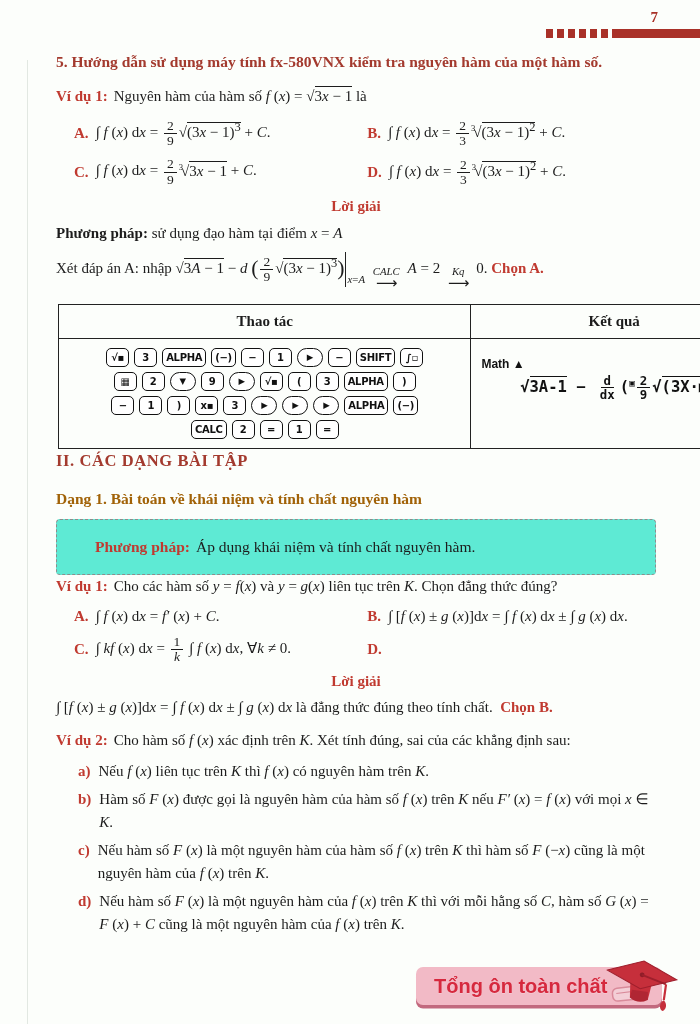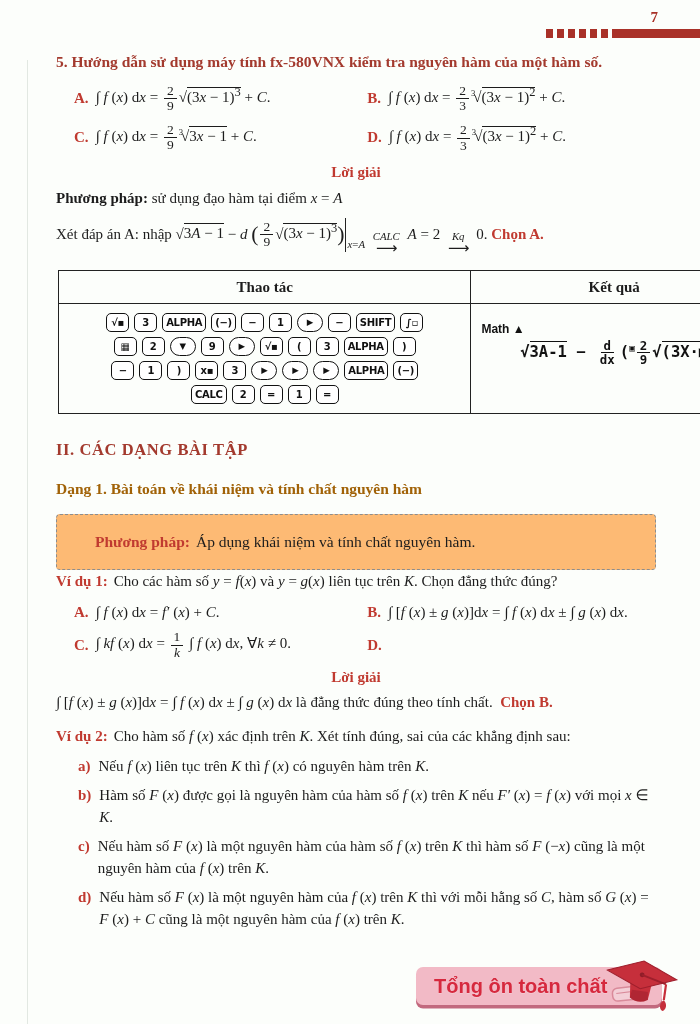--- a/index.html
+++ b/index.html
@@ -10,21 +10,21 @@
   }
   .page-edge{position:absolute;left:27px;top:60px;bottom:0;width:1px;background:#e2e8e2;}
   
   .corner{position:absolute;top:6px;right:42px;color:#a93128;font-weight:bold;font-size:15px;}
   .topbar{position:absolute;top:29px;right:0;display:flex;align-items:center;gap:4px;}
   .dash{width:7px;height:9px;background:#a93128;}
   .bar{width:88px;height:9px;background:#a93128;}
   .content{padding:50px 44px 0 56px;}
   
   .h5{color:#a33a2e;font-weight:bold;font-size:15.5px;}
-  .hii{color:#a33a2e;font-weight:bold;font-size:16.5px;letter-spacing:.6px;margin-top:24px;}
+  .hii{color:#a33a2e;font-weight:bold;font-size:16.5px;letter-spacing:.6px;}
   .dang{color:#a16207;font-weight:bold;font-size:15.5px;margin-top:14px;}
   .vd-label{color:#c03a30;font-weight:bold;margin-right:6px;}
   .line{margin-top:12px;}
   .center{text-align:center;}
   .solhead{color:#c03a30;font-weight:bold;margin-top:8px;}
   .choose{color:#c03a30;font-weight:bold;}
   
   .fr{display:inline-flex;flex-direction:column;align-items:center;vertical-align:middle;margin:0 2px;line-height:1.05;}
   .fr .n{display:block;padding:0 3px;border-bottom:1.2px solid currentColor;font-size:.9em;}
   .fr .d{display:block;padding:0 3px;font-size:.9em;}
@@ -60,21 +60,21 @@
   .lcd{font-family:"DejaVu Sans Mono", monospace;color:#111;padding:0 6px;}
   .lcd-top{font-size:12px;font-weight:bold;font-family:Liberation Sans, sans-serif;padding-right:6px;}
   .lcd-expr{font-weight:bold;font-size:15.5px;text-align:center;margin-top:1px;white-space:nowrap;}
   .lcd-expr .fr .n{font-size:.8em;border-bottom-width:1.5px;}
   .lcd-expr .fr .d{font-size:.8em;}
   .lcd-expr .sq .ov{border-top-width:1.5px;}
   .lcd-res{text-align:right;font-weight:bold;font-size:19px;padding-right:34px;margin-top:2px;}
   .tb{font-size:.6em;}
   
   .mbox{
-    margin:14px 0 0 0;background:#fdba74;border:1.6px dashed #8d8d8d;border-radius:4px;
+    margin:8px 0 0 0;background:#5eead4;border:1.6px dashed #8d8d8d;border-radius:4px;
     padding:15px 20px 16px 38px;font-size:15.5px;
   }
   .mbox .mlabel{color:#c03a30;font-weight:bold;margin-right:6px;}
   
   .stmts{margin-top:8px;padding-left:22px;display:flex;flex-direction:column;gap:6px;}
   .stmt{display:flex;gap:8px;}
   .stmt .letter{color:#c03a30;font-weight:bold;white-space:nowrap;}
   
   .banner{
     position:absolute;right:38px;bottom:19px;width:228px;height:38px;background:#f2bac6;
@@ -101,20 +101,23 @@
     <span class="dash"></span>
     <span class="dash"></span>
     <span class="dash"></span>
     <span class="bar"></span>
   </div>
 
   <div class="content">
 
     <div class="h5">5. Hướng dẫn sử dụng máy tính fx-580VNX kiểm tra nguyên hàm của một hàm số.</div>
 
+    <div class="line">
+      <span class="vd-label">Ví dụ 1:</span><span>Nguyên hàm của hàm số <i>f</i> (<i>x</i>) = <span class="sq">√<span class="ov">3<i>x</i> − 1</span></span> là</span>
+    </div>
 
     <div class="choices">
         <div class="choice">
           <span class="letter">A.</span>
           <span class="formula">∫ <i>f</i> (<i>x</i>) d<i>x</i> = <span class="fr">
               <span class="n">2</span>
               <span class="d">9</span>
             </span><span class="sq">√<span class="ov">(3<i>x</i> − 1)<sup>3</sup></span></span> + <i>C</i>.</span>
         </div>
         <div class="choice">

